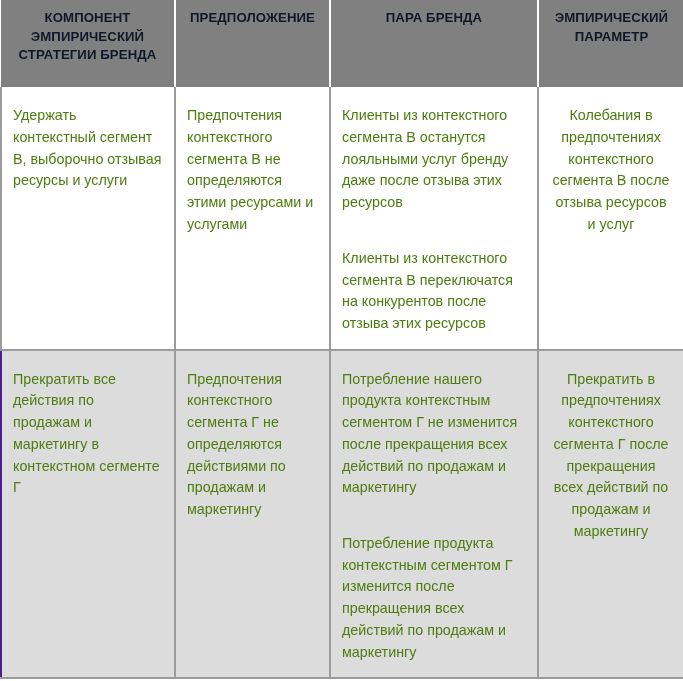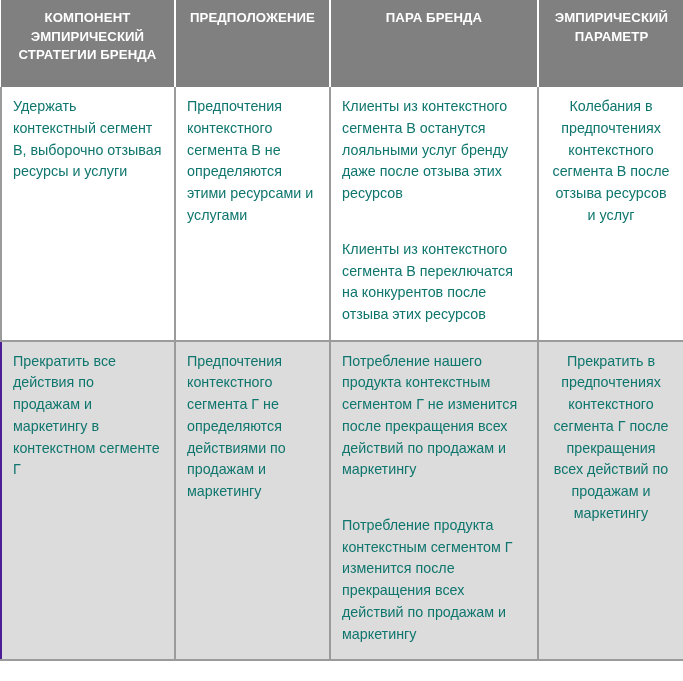--- a/index.html
+++ b/index.html
@@ -27,43 +27,43 @@
     width: 683px;
     border-collapse: collapse;
     table-layout: fixed;
   }
 
   
   thead tr.header-row {
     background: #808080;
   }
   thead th {
-    color: #ffffff;
+    color: #0f172a;
     background: #808080;
     text-align: center;
     vertical-align: top;
     font-size: 13.2px;
     line-height: 1.42;
     font-weight: 700;
     letter-spacing: 0.1px;
     padding: 9px 6px 22px 6px;
     border-right: 2px solid #ffffff;
     font-stretch: condensed;
     transform-origin: center top;
   }
   thead th:last-child { border-right: none; }
   thead th .hdr-line { display: block; white-space: nowrap; }
 
   
   tbody td {
     vertical-align: top;
     font-size: 14.3px;
     line-height: 1.52;
-    color: #0f766e;
-    padding: 9px 12px 14px 11px;
+    color: #4d7c0f;
+    padding: 18px 12px 14px 11px;
     border-right: 2px solid #9b9b9b;
     border-top: 2px solid #9b9b9b;
     border-bottom: 2px solid #9b9b9b;
   }
   tbody td:last-child { border-right: none; text-align: center; }
   tbody td:first-child { border-left: 2px solid #9b9b9b; }
 
   tbody tr.row-white td { background: #ffffff; }
   tbody tr.row-gray  td { background: #dcdcdc; }
 

